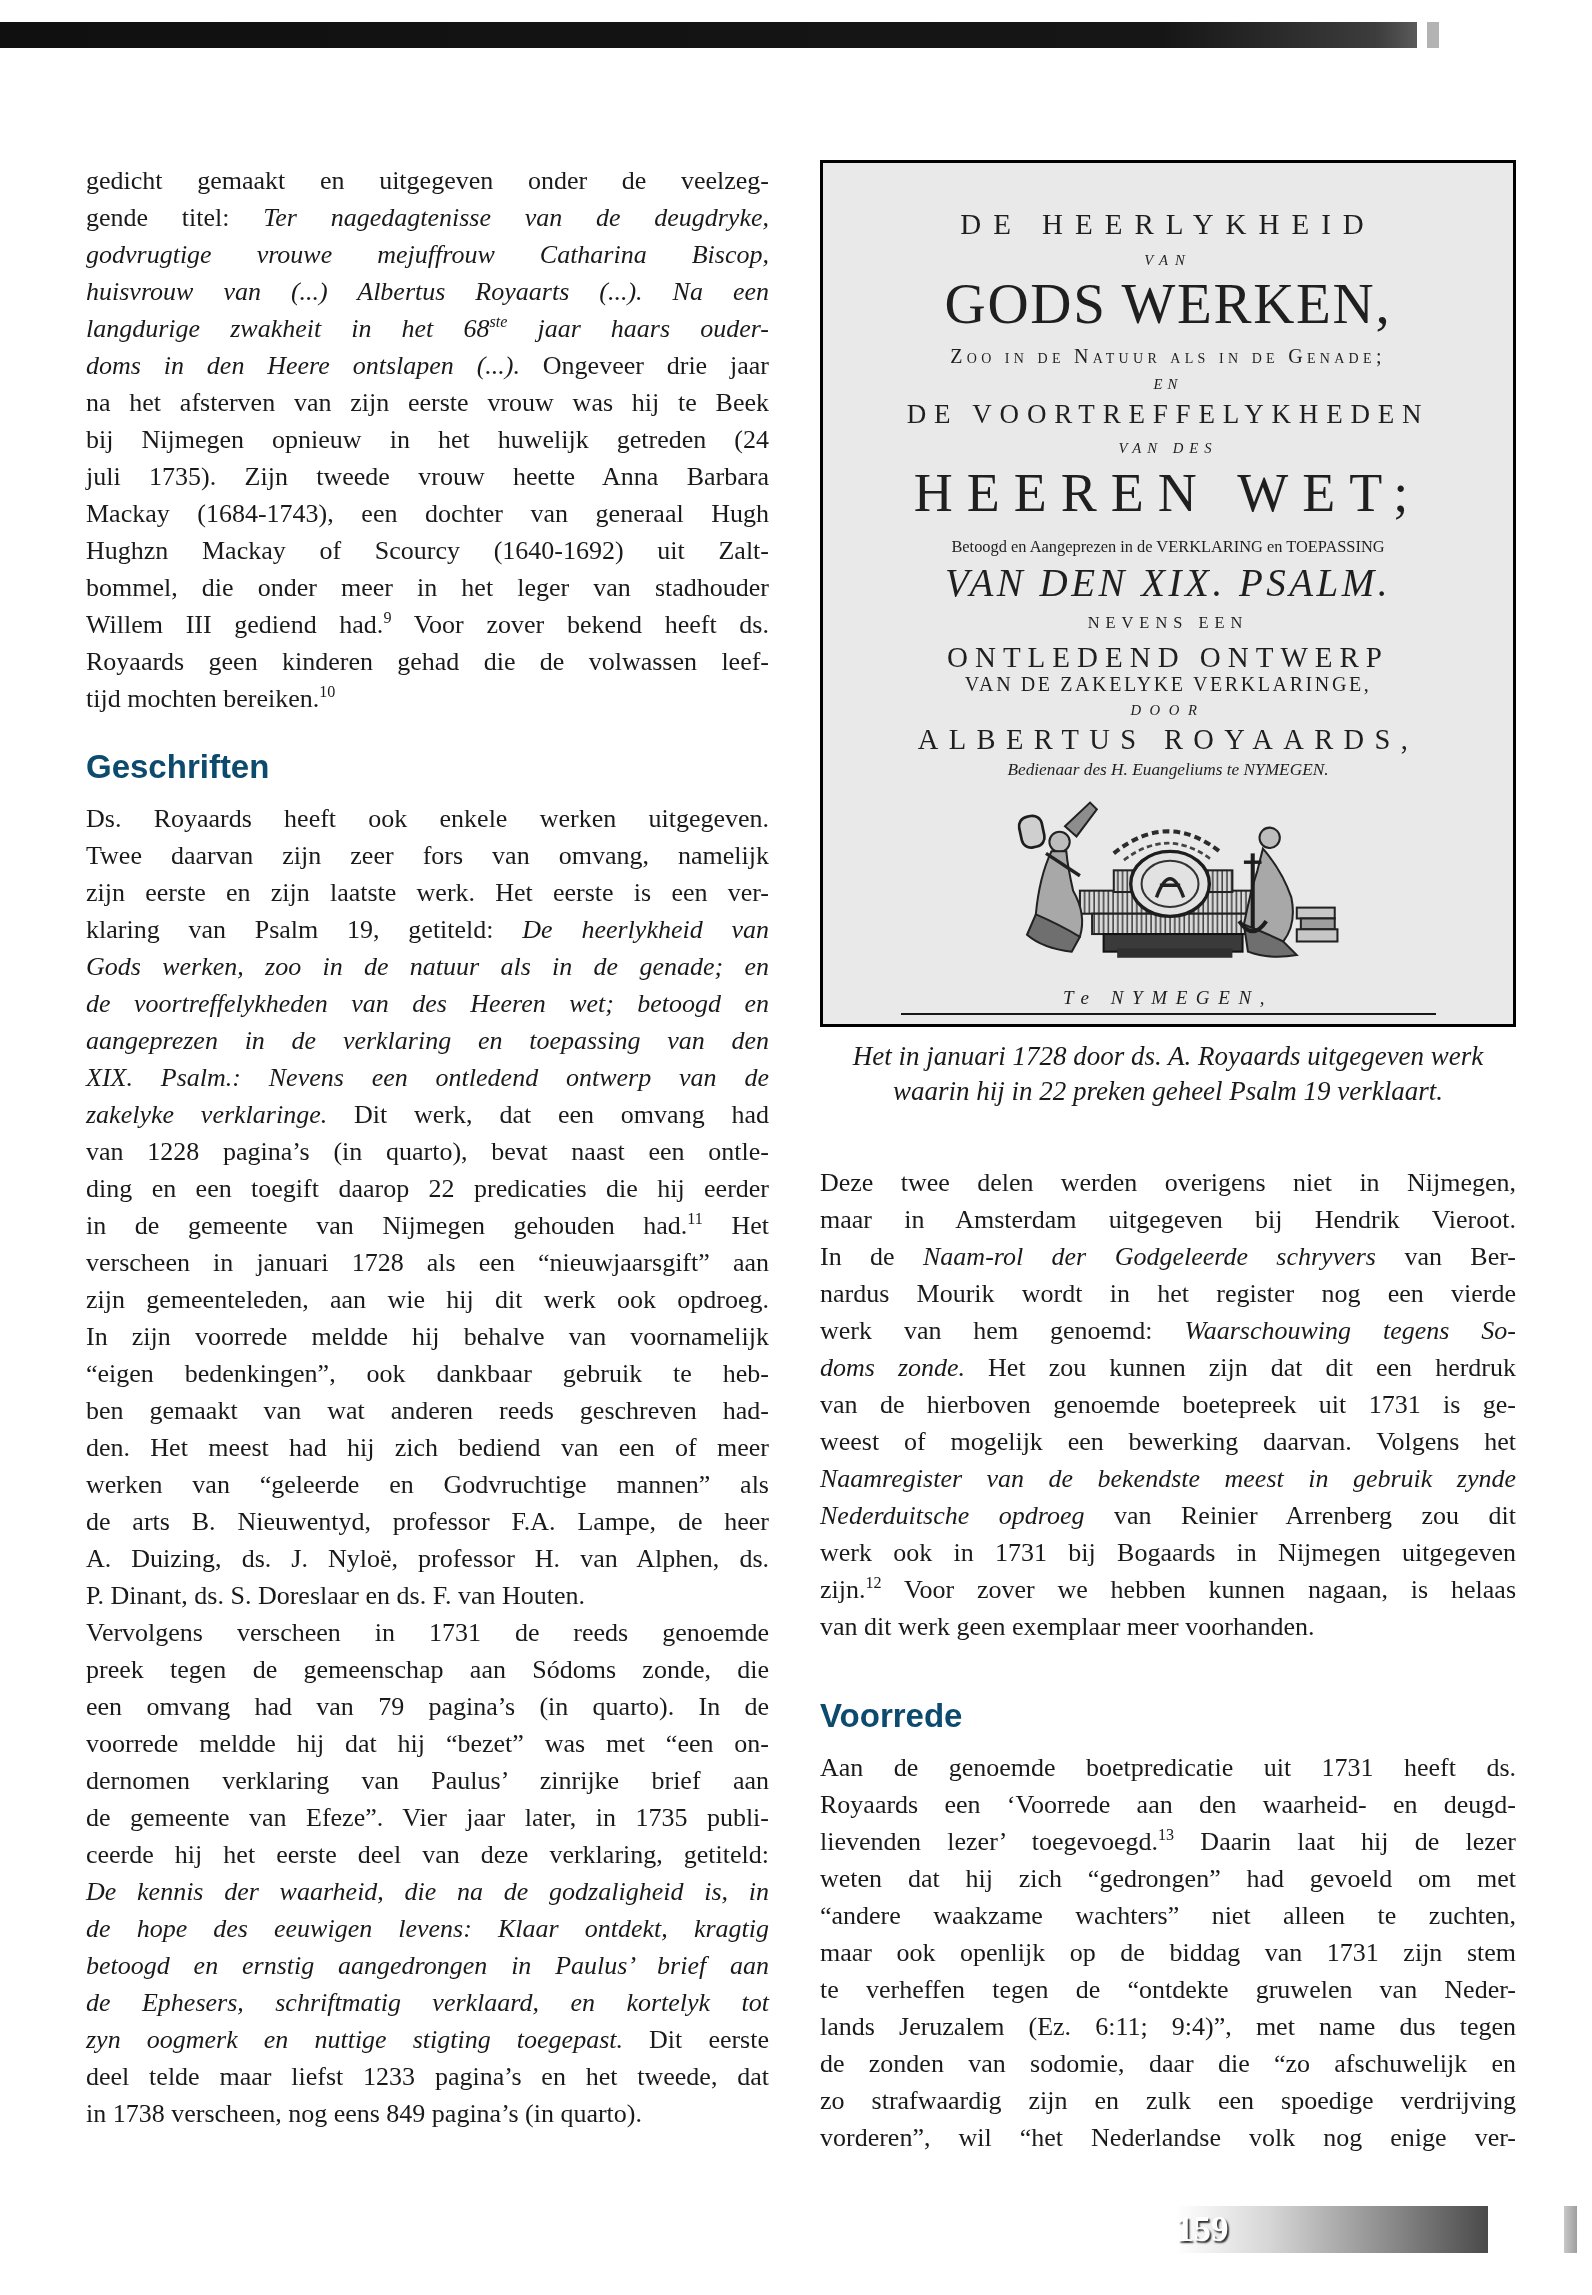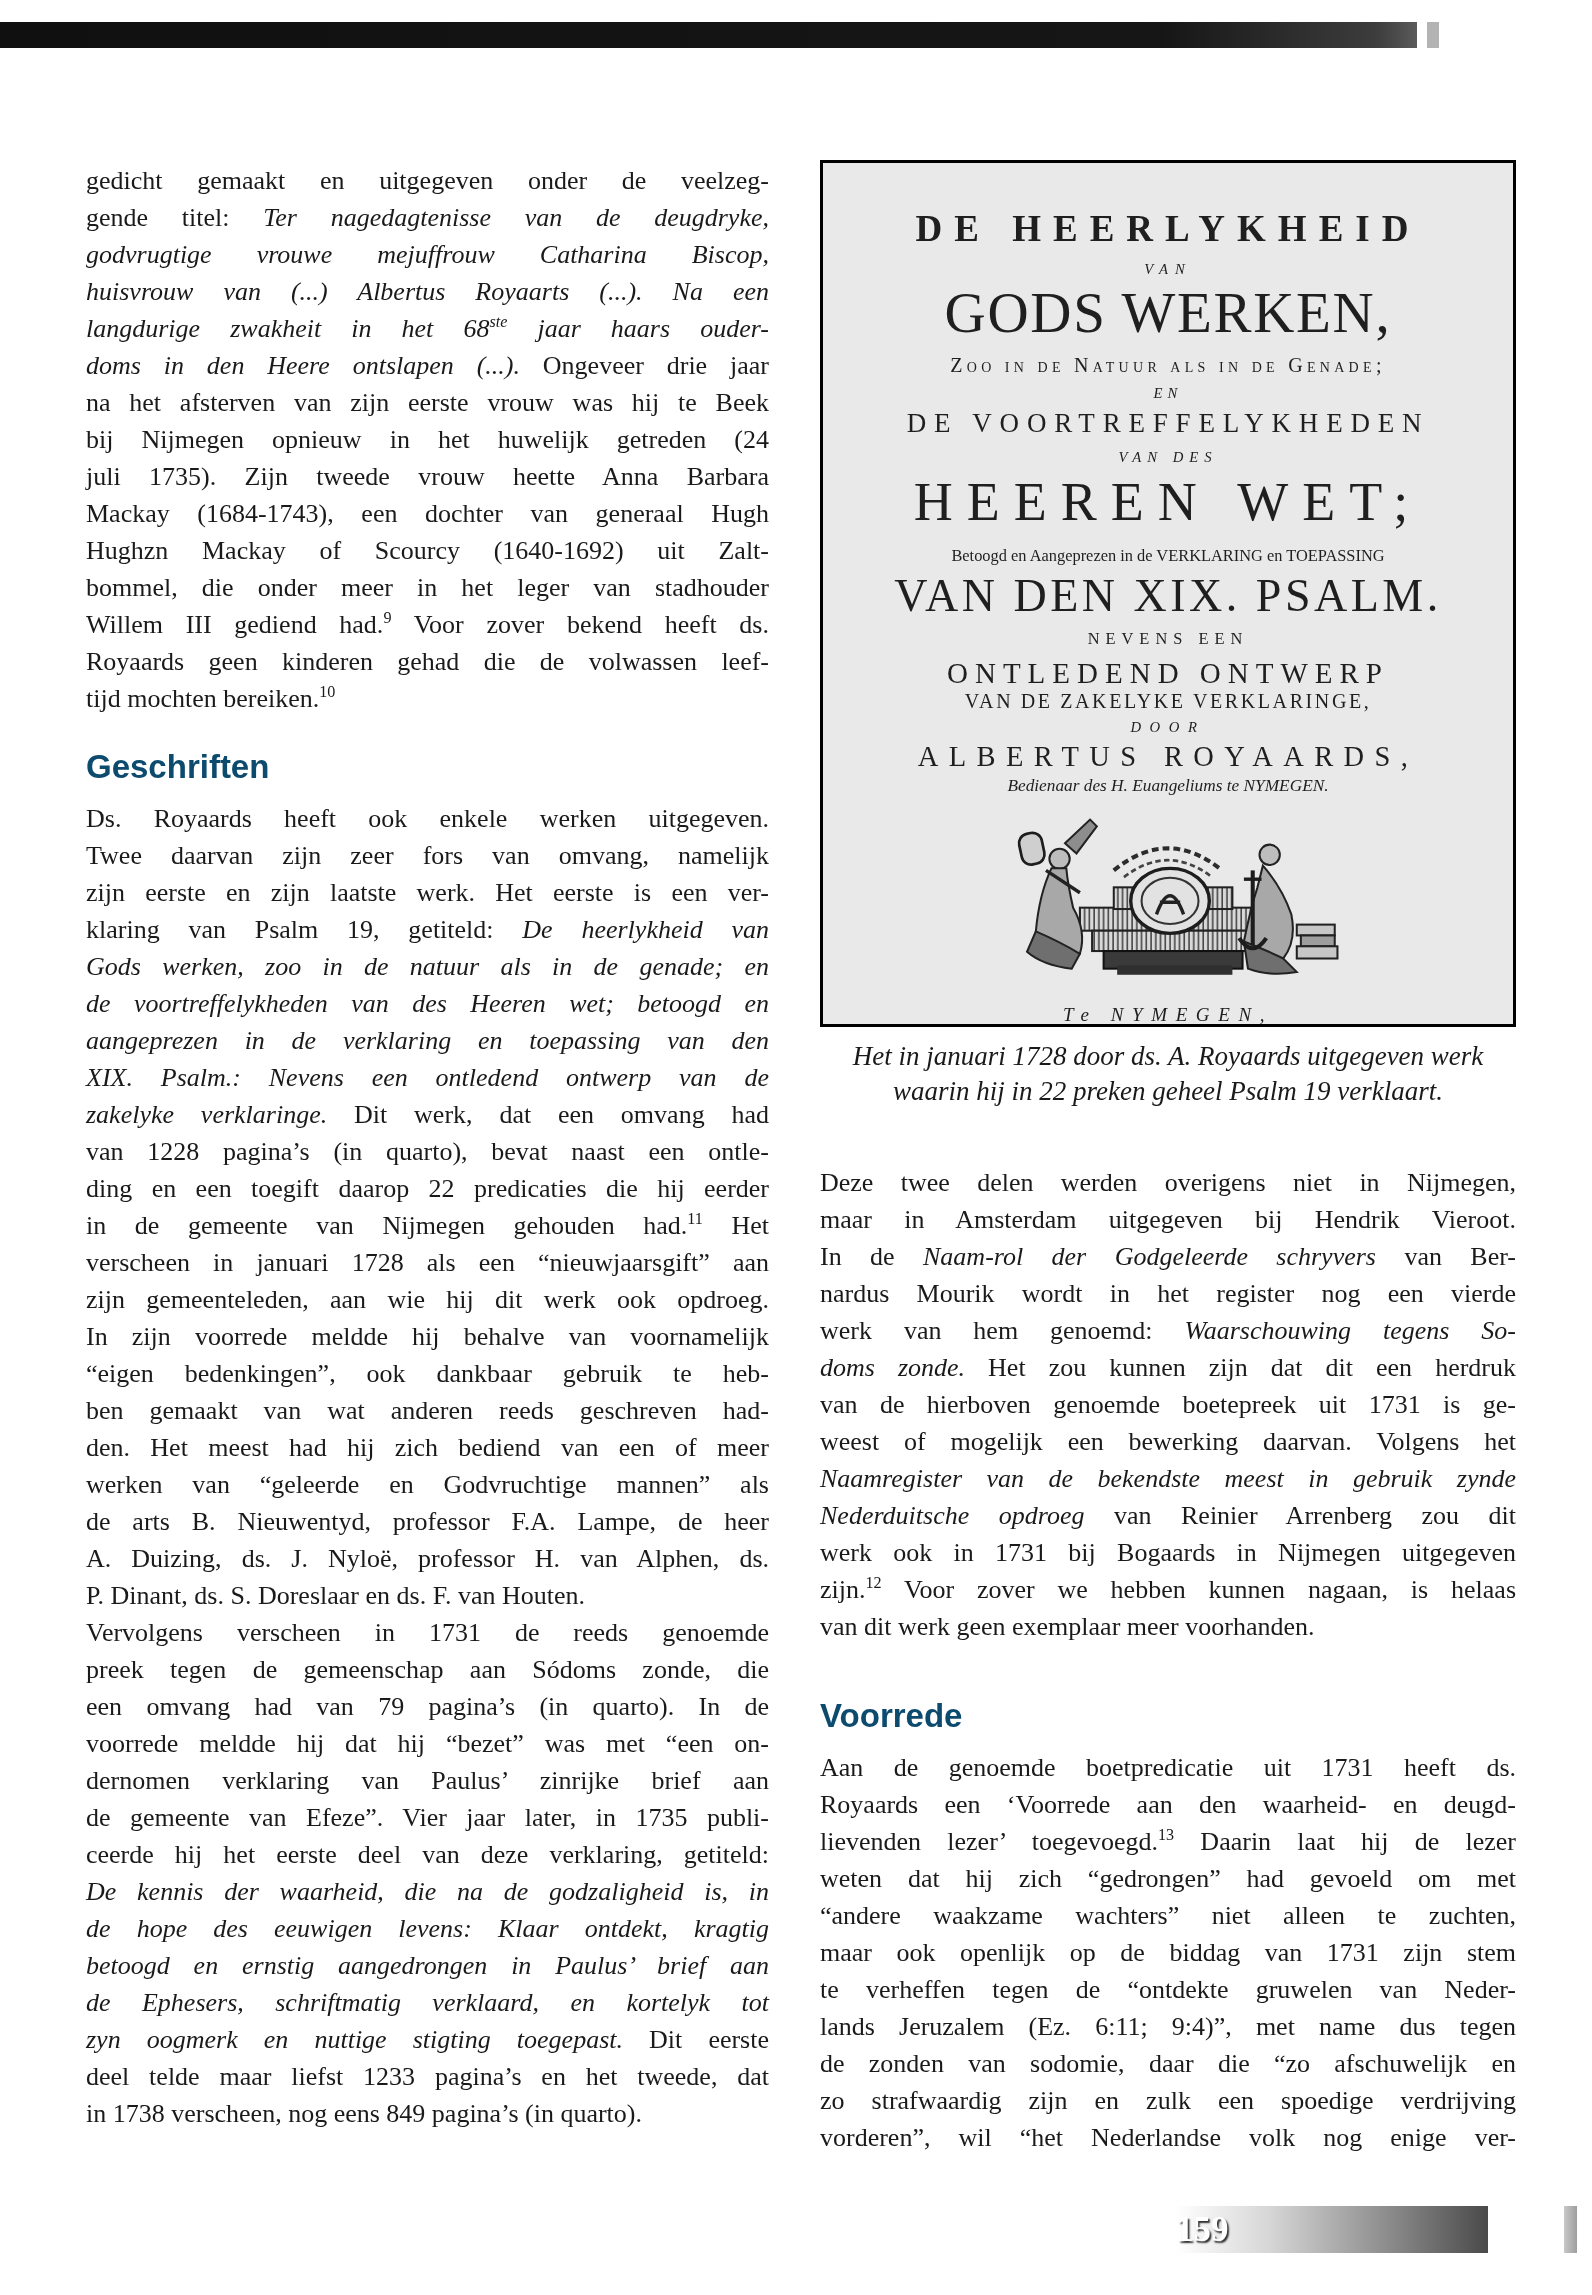--- a/index.html
+++ b/index.html
@@ -23,30 +23,30 @@
   .tl{text-align:justify;text-align-last:justify;}
   .tl.nj{text-align-last:left;}
   sup{font-size:0.62em;vertical-align:super;line-height:0;}
   .sect-heading{font-family:"Liberation Sans",sans-serif;font-weight:bold;font-size:33px;
                 line-height:38px;color:#0c4a6e;margin:31px 0 14px 0;}
   .sect-heading.voorrede{margin-top:52px;}
   
   .plate{box-sizing:border-box;width:696px;height:867px;border:3.5px solid #000;
          background:#e9e9e9;text-align:center;padding-top:45px;overflow:hidden;color:#1f1f1f;}
   .plate div{line-height:1.12;}
-  .p-t1{font-size:37px;letter-spacing:12px;margin-top:0;font-weight:bold;}
+  .p-t1{font-size:29px;letter-spacing:12px;margin-top:0;}
   .p-van{font-size:14.7px;font-style:italic;letter-spacing:7px;margin-top:12px;}
   .p-main1{font-size:57px;letter-spacing:1.7px;margin-top:3.5px;}
   .p-zoo{font-size:20px;font-variant:small-caps;letter-spacing:4.3px;margin-top:8.6px;}
   .p-en{font-size:14.7px;font-style:italic;letter-spacing:5.2px;margin-top:8.6px;}
   .p-voortref{font-size:27px;letter-spacing:7.8px;margin-top:7px;}
   .p-vandes{font-size:14.7px;font-style:italic;letter-spacing:6px;margin-top:10.4px;}
   .p-main2{font-size:54px;letter-spacing:14px;margin-top:7px;}
   .p-betoogd{font-size:16.4px;margin-top:14px;}
-  .p-psalm{font-size:46px;letter-spacing:3.5px;margin-top:5.2px;}
+  .p-psalm{font-size:39px;font-style:italic;letter-spacing:3.5px;margin-top:5.2px;}
   .p-nevens{font-size:16.4px;letter-spacing:6px;margin-top:8.6px;}
   .p-ontwerp{font-size:29px;letter-spacing:7px;margin-top:8.6px;}
   .p-zakelyke{font-size:20px;letter-spacing:2.6px;margin-top:0;}
   .p-door{font-size:14.7px;font-style:italic;letter-spacing:8.6px;margin-top:7px;}
   .p-author{font-size:28.5px;letter-spacing:10.4px;margin-top:5.2px;}
   .p-bedienaar{font-size:17.3px;font-style:italic;margin-top:3.5px;}
   .p-engr{margin-top:10.4px;}
   .p-te{font-size:19px;font-style:italic;letter-spacing:8.6px;margin-top:8.6px;}
   .p-rule{width:535px;height:1.7px;background:#161616;margin:5.2px auto 0 auto;}
   .p-by{font-size:24px;letter-spacing:7px;margin-top:7px;}

